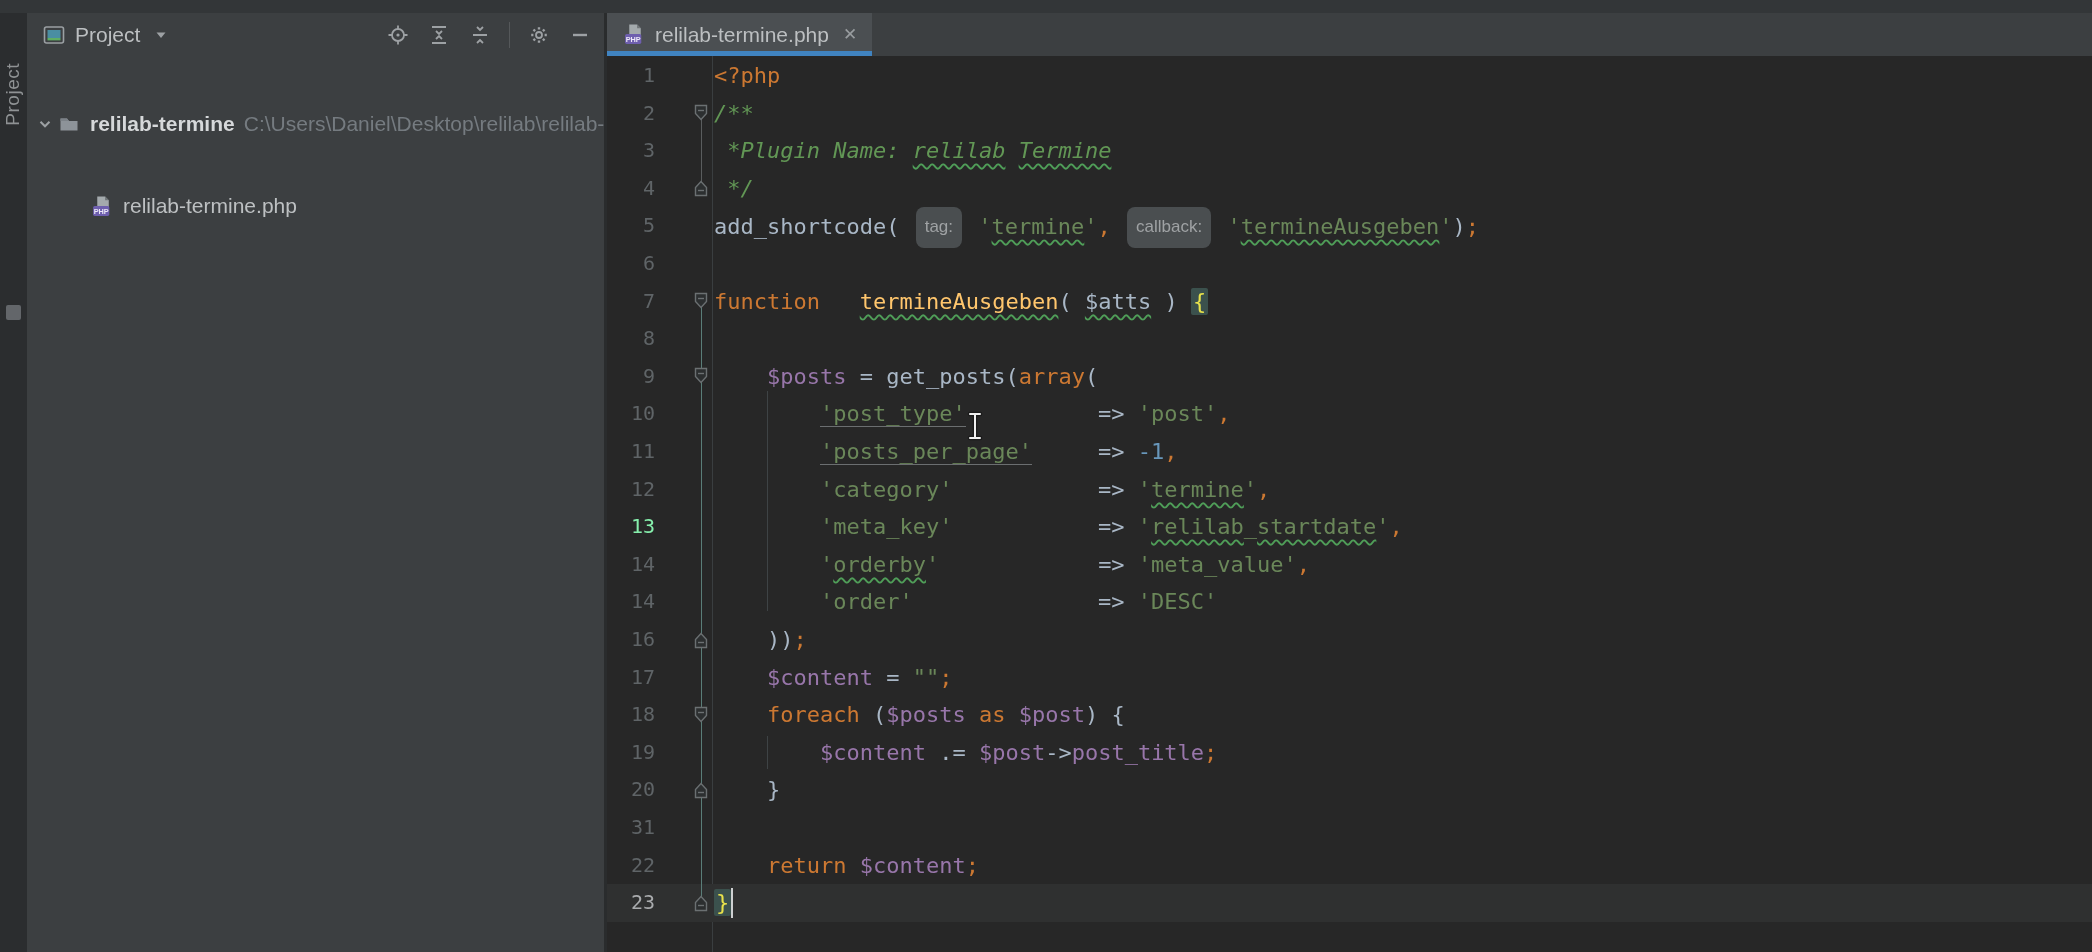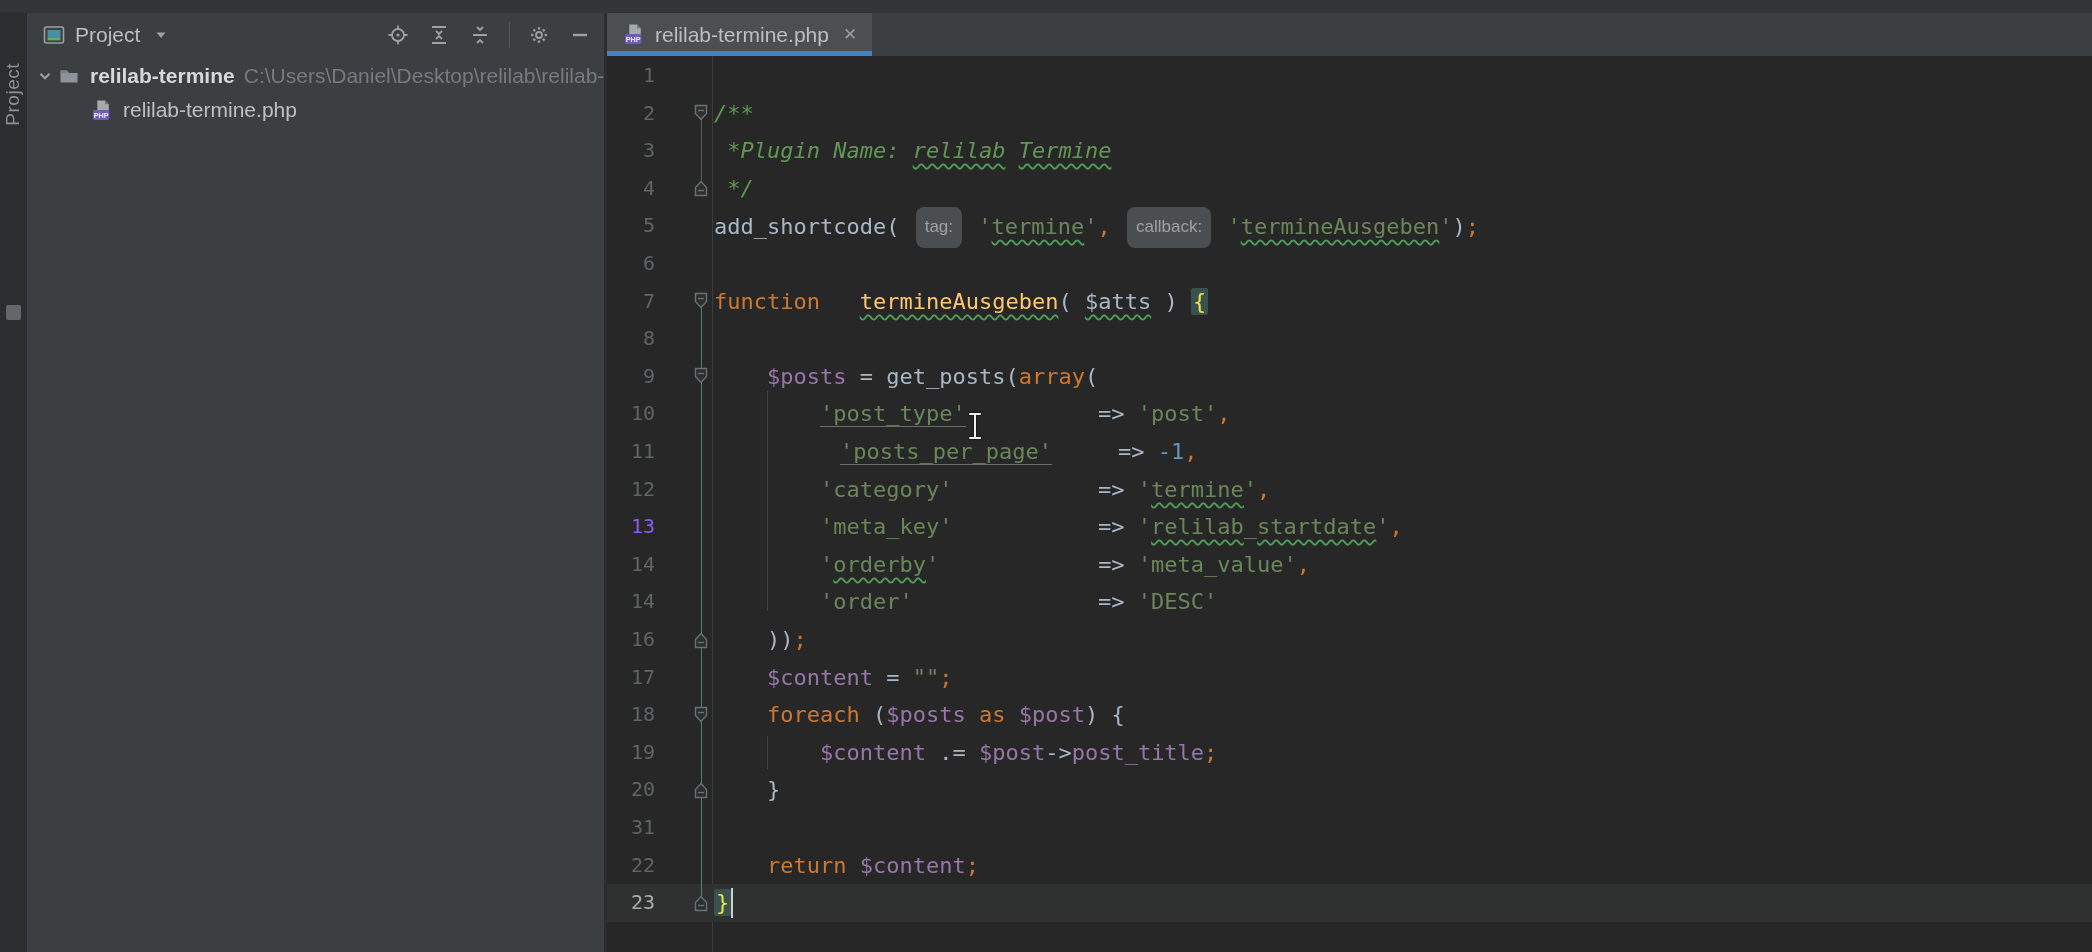--- a/index.html
+++ b/index.html
@@ -16,21 +16,21 @@
   #strip-box{position:absolute;left:6px;top:292px;width:15px;height:15px;background:#63666a;border-radius:2px;}
 
   
   #panel{position:absolute;left:27px;top:13px;width:577px;bottom:0;background:#3c3f41;}
   #panel-header{position:relative;height:44px;display:flex;align-items:center;padding-left:15px;gap:9px;}
   #panel-title{font-size:21px;color:#bcbfc1;}
   #panel-toolbar{position:absolute;right:12px;top:0;height:44px;display:flex;align-items:center;gap:17px;}
   .tbi{width:24px;height:24px;display:flex;align-items:center;justify-content:center;cursor:pointer;}
   .tb-divider{width:1px;height:26px;background:#55585a;}
   #tree{position:absolute;top:46px;left:0;right:0;}
-  .trow{height:34px;display:flex;align-items:center;font-size:21px;white-space:nowrap;overflow:hidden;cursor:pointer;}
+  .trow{height:34px;display:flex;align-items:center;font-size:21px;white-space:nowrap;overflow:hidden;cursor:pointer;margin-top:48px;}
   .chev{width:27px;height:24px;flex:none;display:flex;align-items:center;justify-content:center;}
   .ticon{width:32px;height:24px;flex:none;display:flex;align-items:center;}
   .tlabel{color:#bdc0c2;}
   .tlabel.bold{font-weight:bold;color:#d6d8da;}
   .tpath{color:#757b80;margin-left:9px;overflow:hidden;}
 
   
   #splitter{position:absolute;left:604px;top:13px;width:3px;bottom:0;background:#2a2c2d;cursor:col-resize;}
 
   
@@ -172,20 +172,21 @@
       </div>
     </div>
     <div id="ebody">
       <div id="gutter-border"></div>
     <div class="cur-line" style="top: 828.2px; background: rgb(47, 48, 48);"></div>
         <div class="fc" style="left: 93.5px; top: 57.4px; height: 75.2px; background: rgb(90, 93, 94);"></div>
         <div class="fc" style="left: 93.5px; top: 245.4px; height: 601.6px; background: rgb(90, 125, 120);"></div>
         <div class="ig" style="left: 160px; top: 335.4px; height: 219.6px;"></div>
         <div class="ig" style="left: 160px; top: 679.8px; height: 33.6px;"></div>
         <div class="lnum" style="top: 1px; color: rgb(95, 100, 103);">1</div>
+        <pre class="cline" style="top: 1px;"><span style="color: rgb(204, 120, 50);">&lt;?php</span></pre>
         <div class="lnum" style="top: 38.6px; color: rgb(95, 100, 103);">2</div>
         <div class="fold" style="top: 47.1px;"><svg width="18" height="20" viewBox="0 0 18 20">
             <path d="M3.5 2.5 h11 v8 l-5.5 6 -5.5 -6 z" stroke="#6b7072" stroke-width="1.4" fill="#2c2f30"></path>
             <path d="M6 7.5h6" stroke="#6b7072" stroke-width="1.4"></path>
           </svg></div>
         <pre class="cline" style="top: 38.6px;"><span class="it" style="color: rgb(98, 151, 85);">/**</span></pre>
         <div class="lnum" style="top: 76.2px; color: rgb(95, 100, 103);">3</div>
         <pre class="cline" style="top: 76.2px;"><span class="it" style="color: rgb(98, 151, 85);"> *Plugin Name: </span><span class="it wv" style="color: rgb(98, 151, 85); text-decoration-color: rgb(79, 158, 88);">relilab</span><span class="it" style="color: rgb(98, 151, 85);"> </span><span class="it wv" style="color: rgb(98, 151, 85); text-decoration-color: rgb(79, 158, 88);">Termine</span></pre>
         <div class="lnum" style="top: 113.8px; color: rgb(95, 100, 103);">4</div>
         <div class="fold" style="top: 122.3px;"><svg width="18" height="20" viewBox="0 0 18 20">
@@ -207,24 +208,24 @@
         <pre class="cline" style="top: 264.2px;"></pre>
         <div class="lnum" style="top: 301.8px; color: rgb(95, 100, 103);">9</div>
         <div class="fold" style="top: 310.3px;"><svg width="18" height="20" viewBox="0 0 18 20">
             <path d="M3.5 2.5 h11 v8 l-5.5 6 -5.5 -6 z" stroke="#6b7072" stroke-width="1.4" fill="#2c2f30"></path>
             <path d="M6 7.5h6" stroke="#6b7072" stroke-width="1.4"></path>
           </svg></div>
         <pre class="cline" style="top: 301.8px;"><span style="color: rgb(169, 183, 198);">    </span><span style="color: rgb(152, 118, 170);">$posts</span><span style="color: rgb(169, 183, 198);"> = </span><span style="color: rgb(169, 183, 198);">get_posts</span><span style="color: rgb(169, 183, 198);">(</span><span style="color: rgb(204, 120, 50);">array</span><span style="color: rgb(169, 183, 198);">(</span></pre>
         <div class="lnum" style="top: 339.4px; color: rgb(95, 100, 103);">10</div>
         <pre class="cline" style="top: 339.4px;"><span style="color: rgb(169, 183, 198);">        </span><span class="ul" style="color: rgb(106, 135, 89);">'post_type'</span><span style="color: rgb(169, 183, 198);">          =&gt; </span><span style="color: rgb(106, 135, 89); text-align: center;">'post'</span><span style="color: rgb(204, 120, 50);">,</span></pre>
         <div class="lnum" style="top: 377px; color: rgb(95, 100, 103);">11</div>
-        <pre class="cline" style="top: 377px; padding-left: 20px;"><span style="color: rgb(169, 183, 198);">        </span><span class="ul" style="color: rgb(106, 135, 89);">'posts_per_page'</span><span style="color: rgb(169, 183, 198);">     =&gt; </span><span style="color: rgb(104, 151, 187);">-1</span><span style="color: rgb(204, 120, 50);">,</span></pre>
+        <pre class="cline" style="top: 377px;"><span style="color: rgb(169, 183, 198);">        </span><span class="ul" style="color: rgb(106, 135, 89);">'posts_per_page'</span><span style="color: rgb(169, 183, 198);">     =&gt; </span><span style="color: rgb(104, 151, 187);">-1</span><span style="color: rgb(204, 120, 50);">,</span></pre>
         <div class="lnum" style="top: 414.6px; color: rgb(95, 100, 103);">12</div>
         <pre class="cline" style="top: 414.6px;"><span style="color: rgb(169, 183, 198);">        </span><span style="color: rgb(106, 135, 89);">'category'</span><span style="color: rgb(169, 183, 198);">           =&gt; </span><span style="color: rgb(106, 135, 89);">'</span><span class="wv" style="color: rgb(106, 135, 89); text-decoration-color: rgb(79, 158, 88);">termine</span><span style="color: rgb(106, 135, 89);">'</span><span style="color: rgb(204, 120, 50);">,</span></pre>
-        <div class="lnum" style="top: 452.2px; color: #8b5cf6;">13</div>
+        <div class="lnum" style="top: 452.2px; color: #86efac;">13</div>
         <pre class="cline" style="top: 452.2px;"><span style="color: rgb(169, 183, 198);">        </span><span style="color: rgb(106, 135, 89);">'meta_key'</span><span style="color: rgb(169, 183, 198);">           =&gt; </span><span style="color: rgb(106, 135, 89);">'</span><span class="wv" style="color: rgb(106, 135, 89); text-decoration-color: rgb(79, 158, 88);">relilab</span><span style="color: rgb(106, 135, 89);">_</span><span class="wv" style="color: rgb(106, 135, 89); text-decoration-color: rgb(79, 158, 88);">startdate</span><span style="color: rgb(106, 135, 89);">'</span><span style="color: rgb(204, 120, 50);">,</span></pre>
         <div class="lnum" style="top: 489.8px; color: rgb(95, 100, 103);">14</div>
         <pre class="cline" style="top: 489.8px;"><span style="color: rgb(169, 183, 198);">        </span><span style="color: rgb(106, 135, 89);">'</span><span class="wv" style="color: rgb(106, 135, 89); text-decoration-color: rgb(79, 158, 88);">orderby</span><span style="color: rgb(106, 135, 89);">'</span><span style="color: rgb(169, 183, 198);">            =&gt; </span><span style="color: rgb(106, 135, 89);">'meta_value'</span><span style="color: rgb(204, 120, 50);">,</span></pre>
         <div class="lnum" style="top: 527.4px; color: rgb(95, 100, 103);">14</div>
         <pre class="cline" style="top: 527.4px;"><span style="color: rgb(169, 183, 198);">        </span><span style="color: rgb(106, 135, 89);">'order'</span><span style="color: rgb(169, 183, 198);">              =&gt; </span><span style="color: rgb(106, 135, 89);">'DESC'</span></pre>
         <div class="lnum" style="top: 565px; color: rgb(95, 100, 103);">16</div>
         <div class="fold" style="top: 573.5px;"><svg width="18" height="20" viewBox="0 0 18 20">
             <path d="M3.5 17.5 h11 v-8 l-5.5 -6 -5.5 6 z" stroke="#6b7072" stroke-width="1.4" fill="#2c2f30"></path>
             <path d="M6 12.5h6" stroke="#6b7072" stroke-width="1.4"></path>
           </svg></div>

